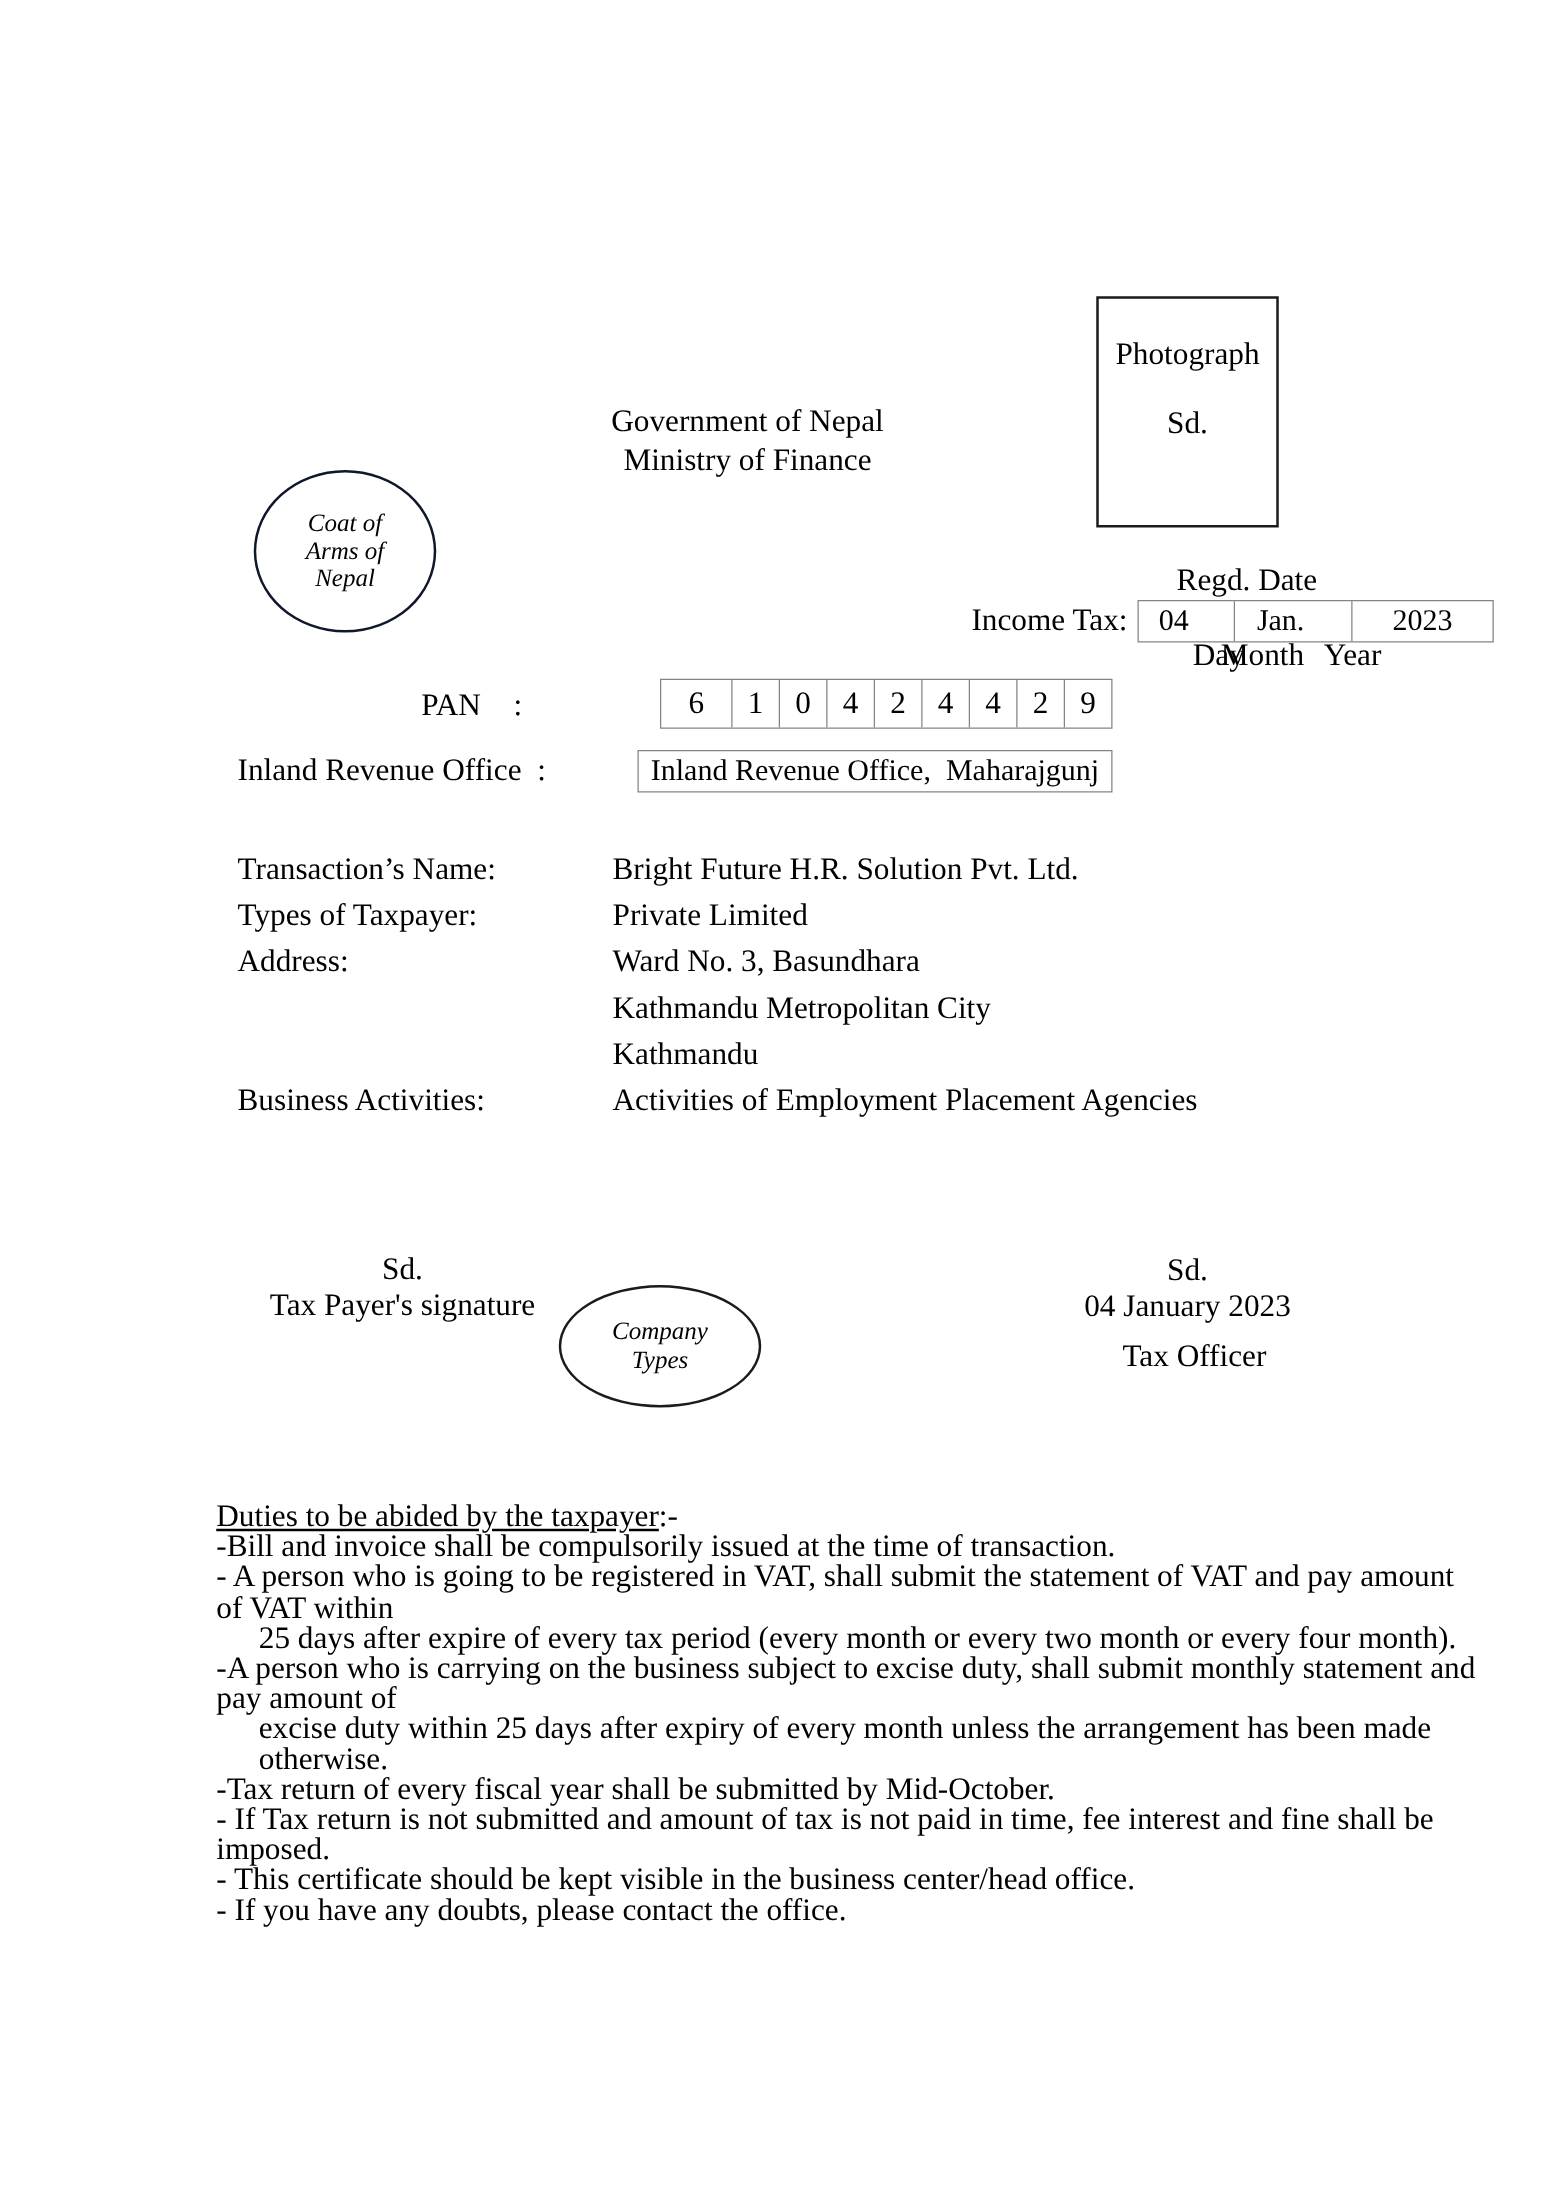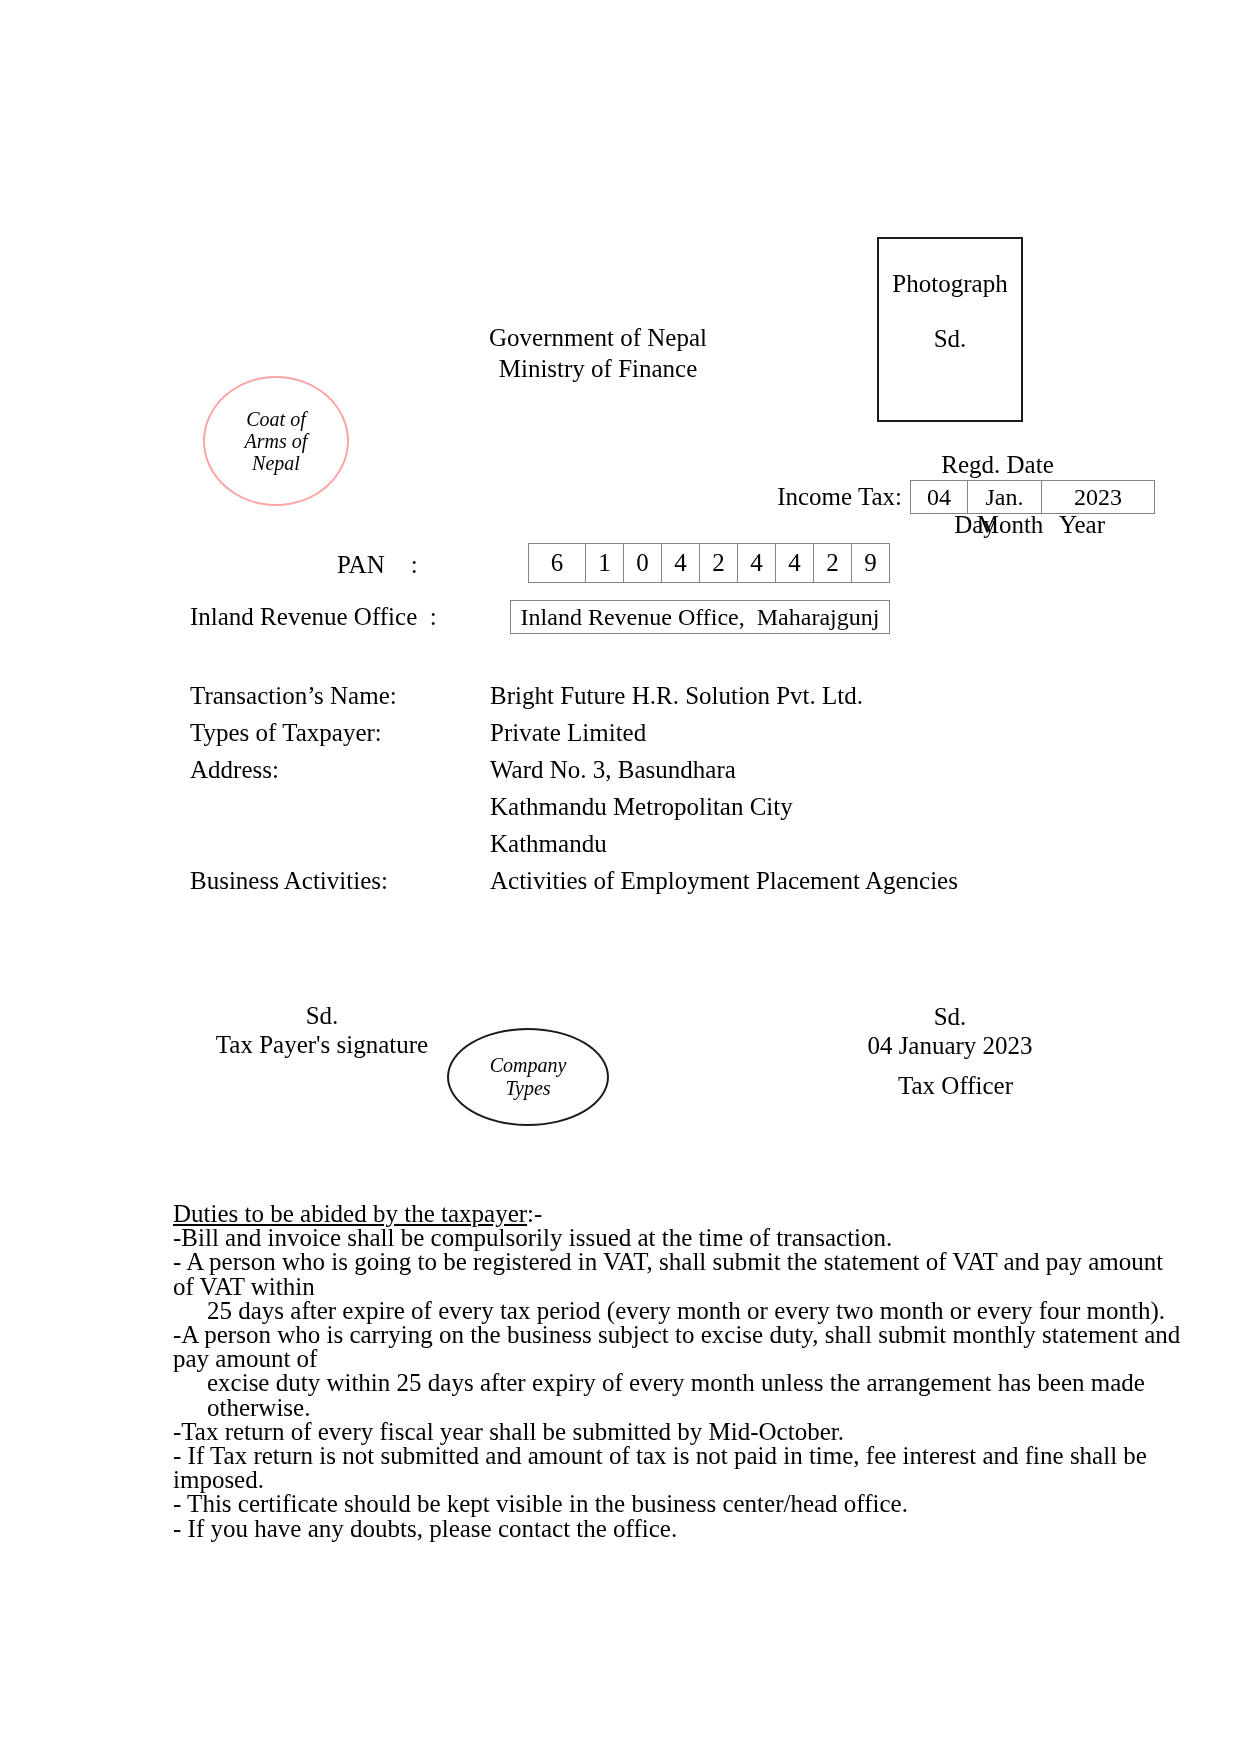--- a/index.html
+++ b/index.html
@@ -10,32 +10,32 @@
     font-size:25px;overflow:hidden;
   }
   .abs{position:absolute;}
   .ctr{text-align:center;}
   .pre{white-space:pre;}
   .u{text-decoration:underline;}
   
   .photo-box{left:877px;top:237px;width:142px;height:181px;border:2px solid #1b1b1b;}
   .photo-box span{position:absolute;left:0;right:0;text-align:center;}
   
-  .coat{left:203px;top:376px;width:142px;height:126px;border:2px solid #fca5a5;border-radius:50%;
+  .coat{left:203px;top:376px;width:142px;height:126px;border:2px solid #0f172a;border-radius:50%;
         display:flex;flex-direction:column;align-items:center;justify-content:center;
         font-style:italic;font-size:20px;line-height:22px;text-align:center;}
   
   .hdr1{left:373px;width:450px;top:324px;}
   .hdr2{left:373px;width:450px;top:355px;}
   .hdr3{left:373px;width:450px;top:383px;font-size:32px;}
   .hdr4{left:371px;width:607px;top:424px;}
   
   .regd-title{left:890px;width:215px;top:451px;}
   .inc-label{left:660px;width:242px;top:483px;text-align:right;}
-  .date-table{left:910px;top:480px;height:32px;display:flex;border:1px solid #848484;}
+  .date-table{left:910px;top:480px;height:32px;display:flex;border:1px solid #848484;gap:20px;}
   .date-table .cell{display:flex;align-items:center;justify-content:center;font-size:24px;}
   .date-table .cell + .cell{border-left:1px solid #848484;}
   .dmy{top:511px;transform:translateX(-50%);}
   
   .pan-label{left:337px;top:551px;display:flex;gap:26px;}
   .pan-table{left:528px;top:543px;height:38px;display:flex;border:1px solid #848484;}
   .pan-table .cell{display:flex;align-items:center;justify-content:center;width:37px;}
   .pan-table .cell:first-child{width:56px;}
   .pan-table .cell + .cell{border-left:1px solid #848484;}
   

